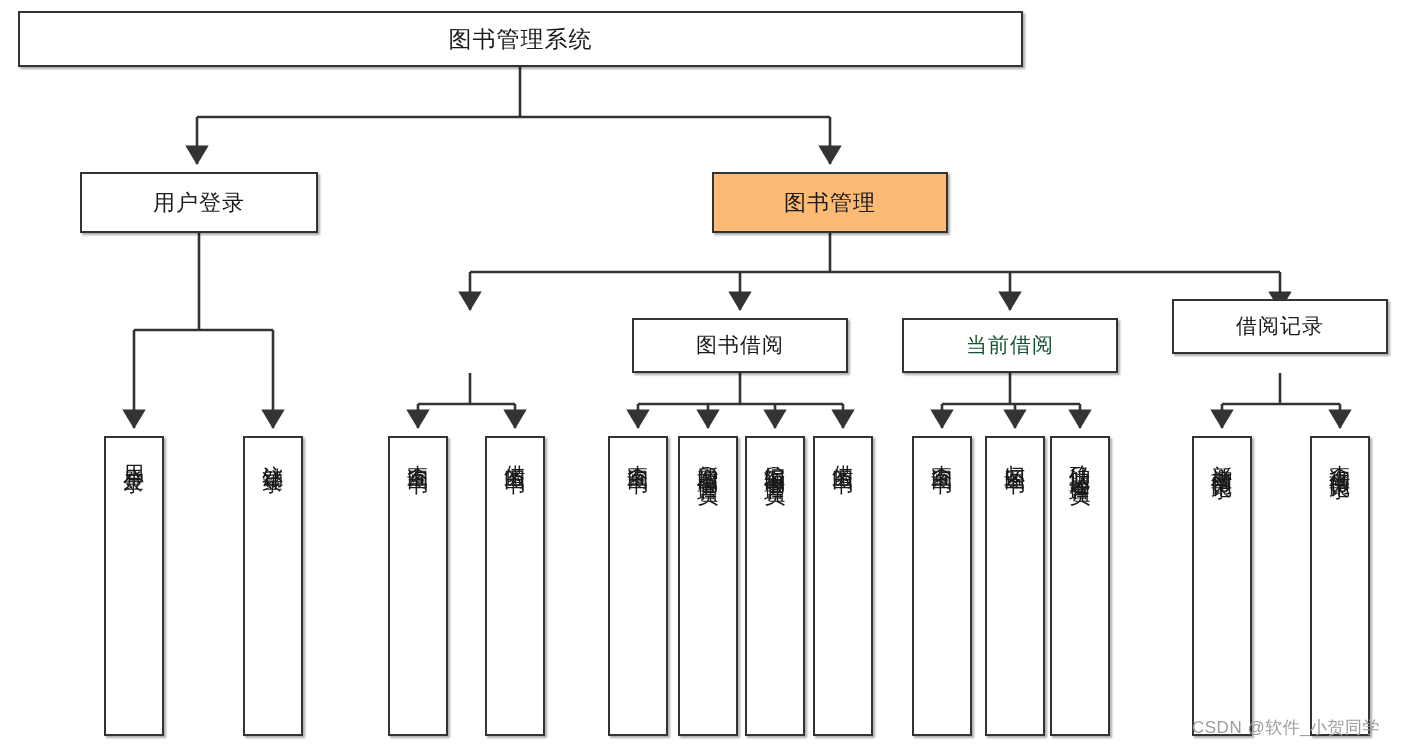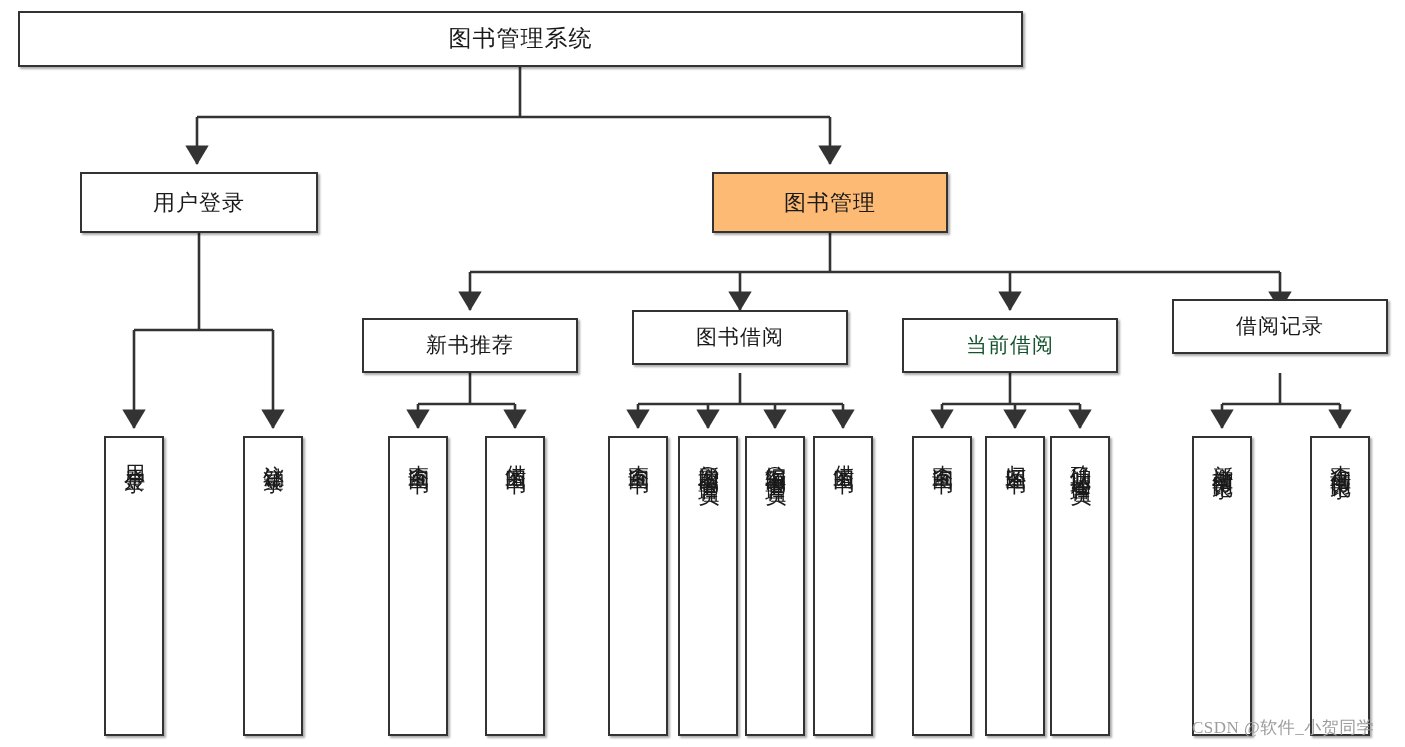--- a/index.html
+++ b/index.html
@@ -10,21 +10,20 @@
   }
   body {
     font-family: "Liberation Sans", "DejaVu Sans", sans-serif;
   }
   #canvas {
     position: relative;
     width: 1405px;
     height: 747px;
     background: #ffffff;
     overflow: hidden;
-    font-family: Liberation Serif, serif;
   }
   svg.edges {
     position: absolute;
     left: 0;
     top: 0;
     width: 1405px;
     height: 747px;
     pointer-events: none;
   }
   .node {
@@ -129,24 +128,21 @@
     <span class="label">图书管理系统</span>
   </div>
 
   <div class="node lvl2" style="left: 80px; top: 172px; width: 238px; height: 61px; border-color: rgb(51, 51, 51); background: rgb(255, 255, 255); color: rgb(26, 26, 26);">
     <span class="label">用户登录</span>
   </div>
   <div class="node lvl2" style="left: 712px; top: 172px; width: 236px; height: 61px; border-color: rgb(51, 51, 51); background: #fdba74; color: rgb(26, 26, 26);">
     <span class="label">图书管理</span>
   </div>
 
-  <div class="node lvl3" style="left: 362px; top: 318px; width: 216px; height: 55px; border-color: rgb(51, 51, 51); background: rgb(255, 255, 255); color: rgb(26, 26, 26);">
-    <span class="label">新书推荐</span>
-  </div>
-  <div class="node lvl3" style="left: 632px; top: 310px; width: 216px; height: 55px; border-color: rgb(51, 51, 51); background: rgb(255, 255, 255); color: rgb(26, 26, 26);">
+  <div class="node lvl3" style="left: 632px; top: 318px; width: 216px; height: 55px; border-color: rgb(51, 51, 51); background: rgb(255, 255, 255); color: rgb(26, 26, 26);">
     <span class="label">图书借阅</span>
   </div>
   <div class="node lvl3" style="left: 902px; top: 318px; width: 216px; height: 55px; border-color: rgb(51, 51, 51); background: rgb(255, 255, 255); color: #14532d;">
     <span class="label">当前借阅</span>
   </div>
   <div class="node lvl3" style="left: 1172px; top: 299px; width: 216px; height: 55px; border-color: rgb(51, 51, 51); background: rgb(255, 255, 255); color: rgb(26, 26, 26);">
     <span class="label">借阅记录</span>
   </div>
 
   <div class="node leaf" style="left: 104px; top: 436px; width: 60px; height: 300px; border-color: rgb(51, 51, 51); background: rgb(255, 255, 255); color: rgb(26, 26, 26);">

